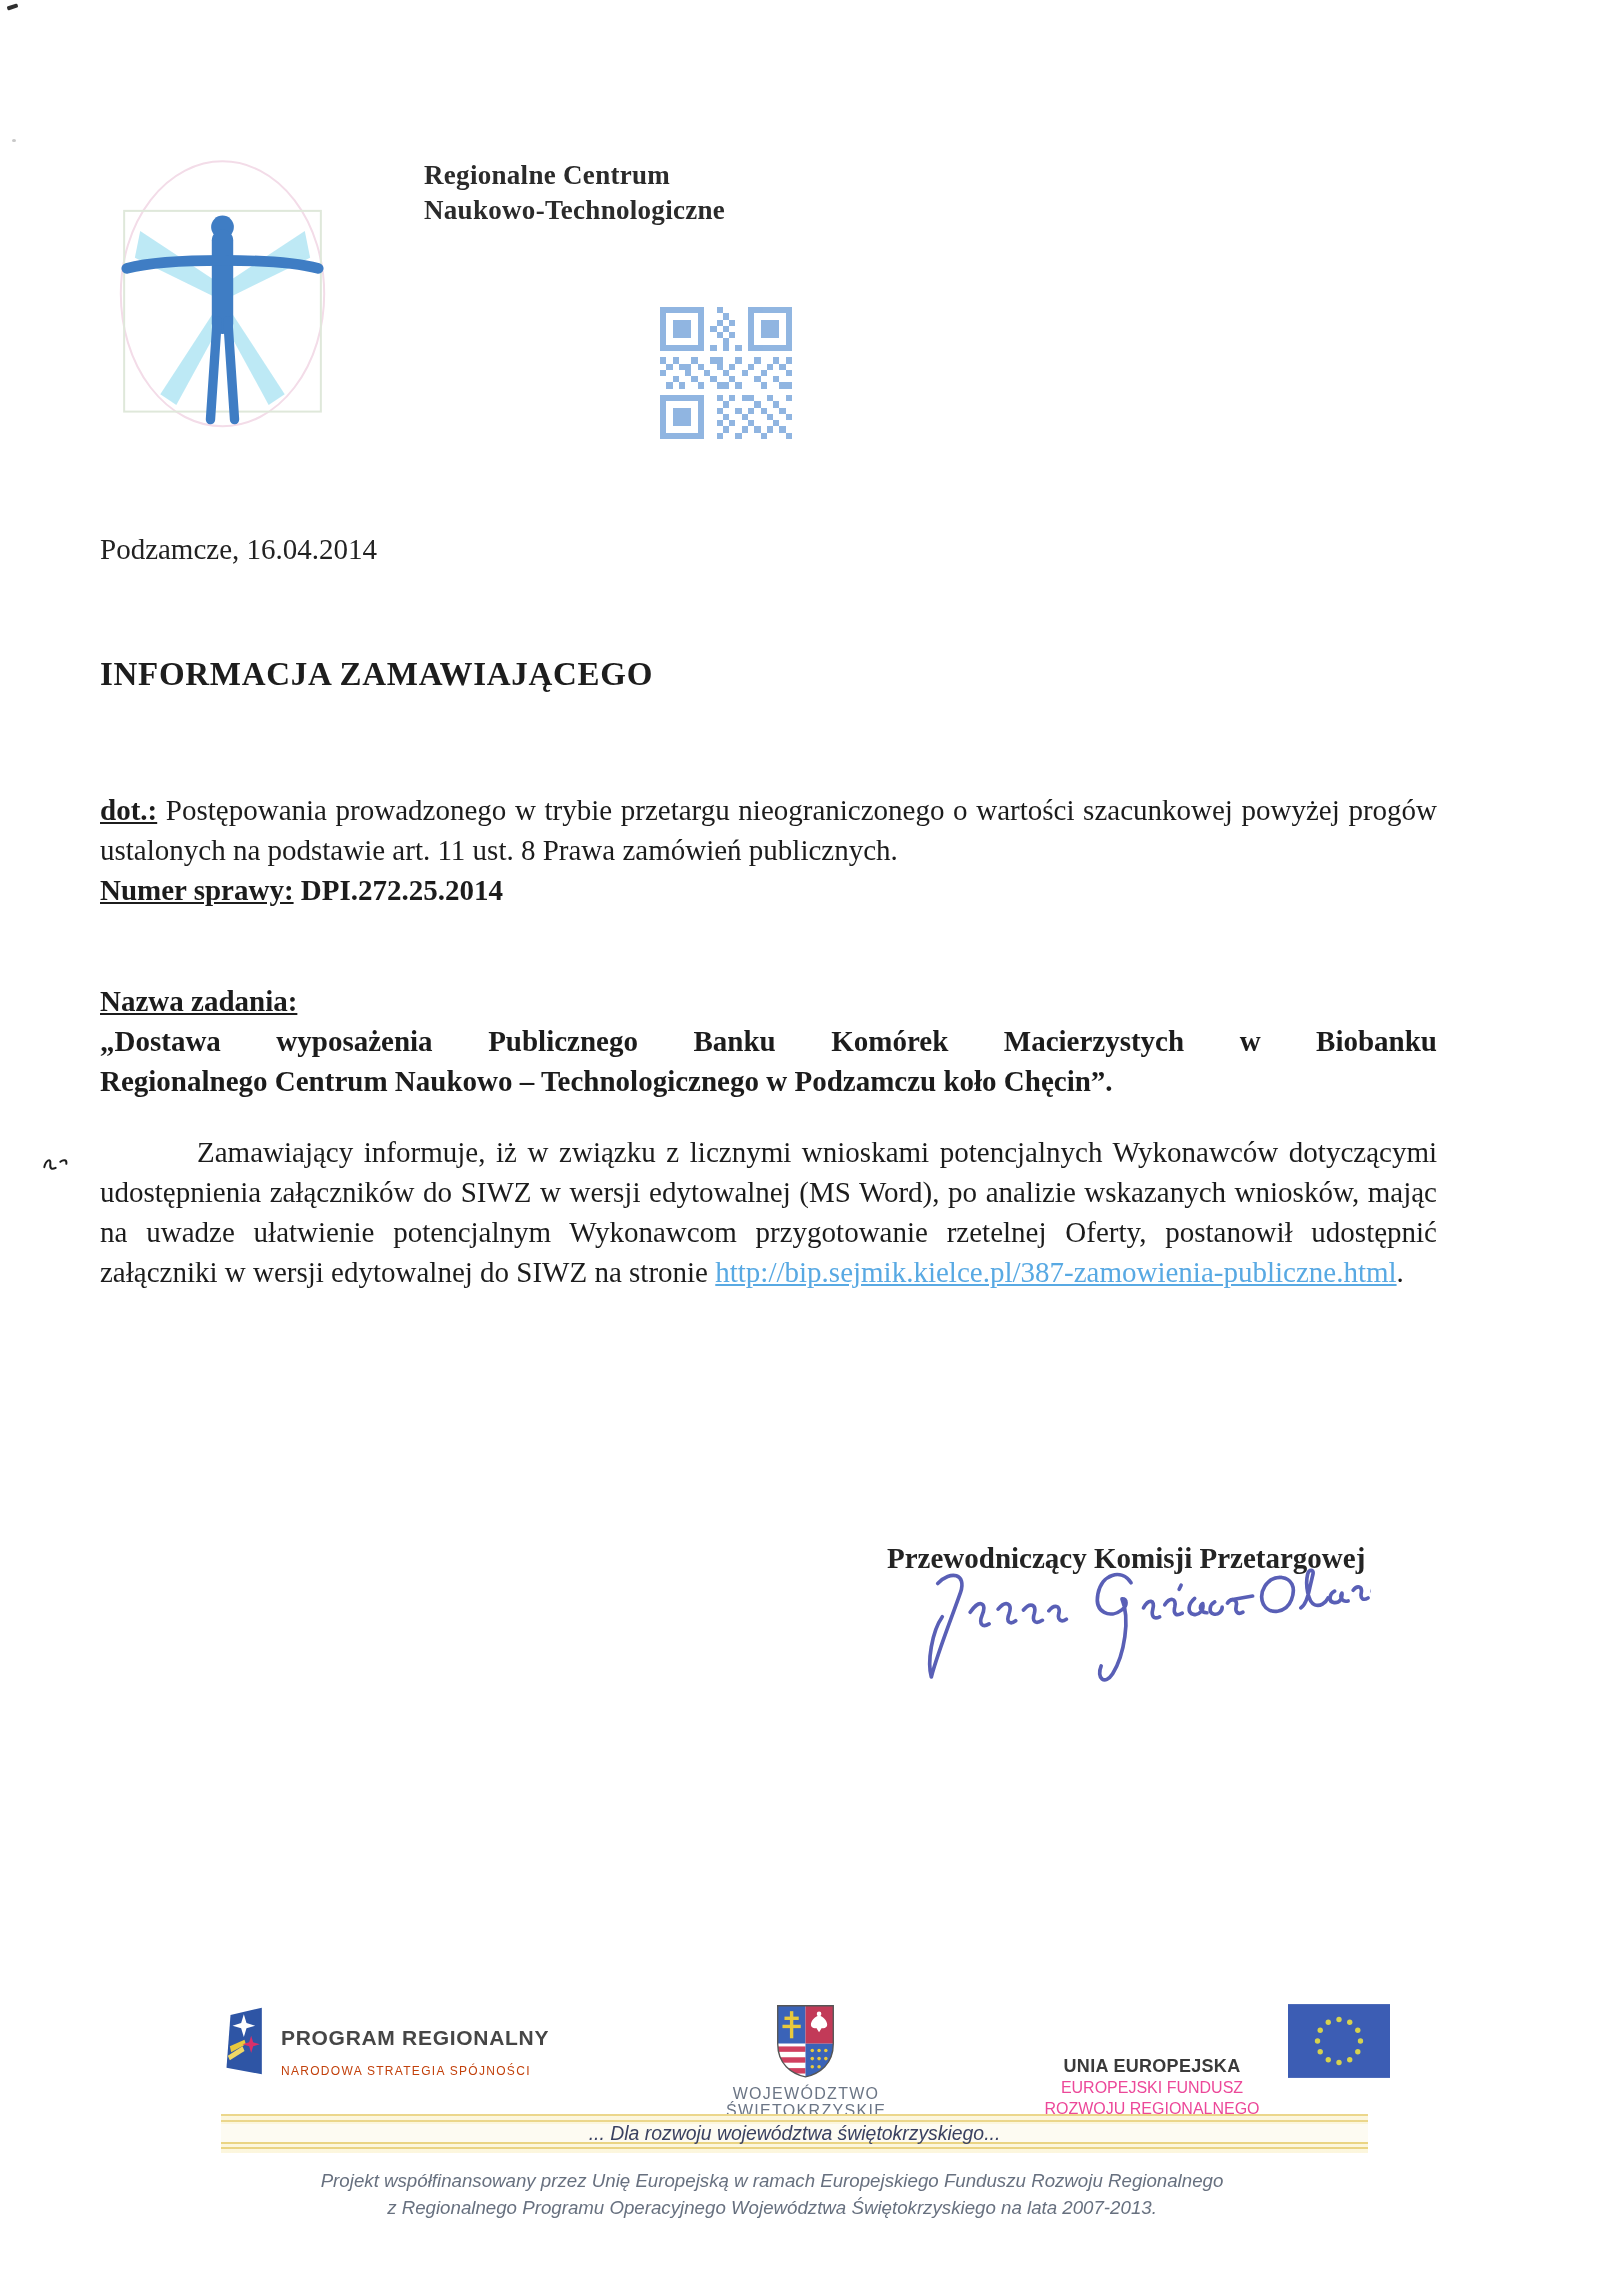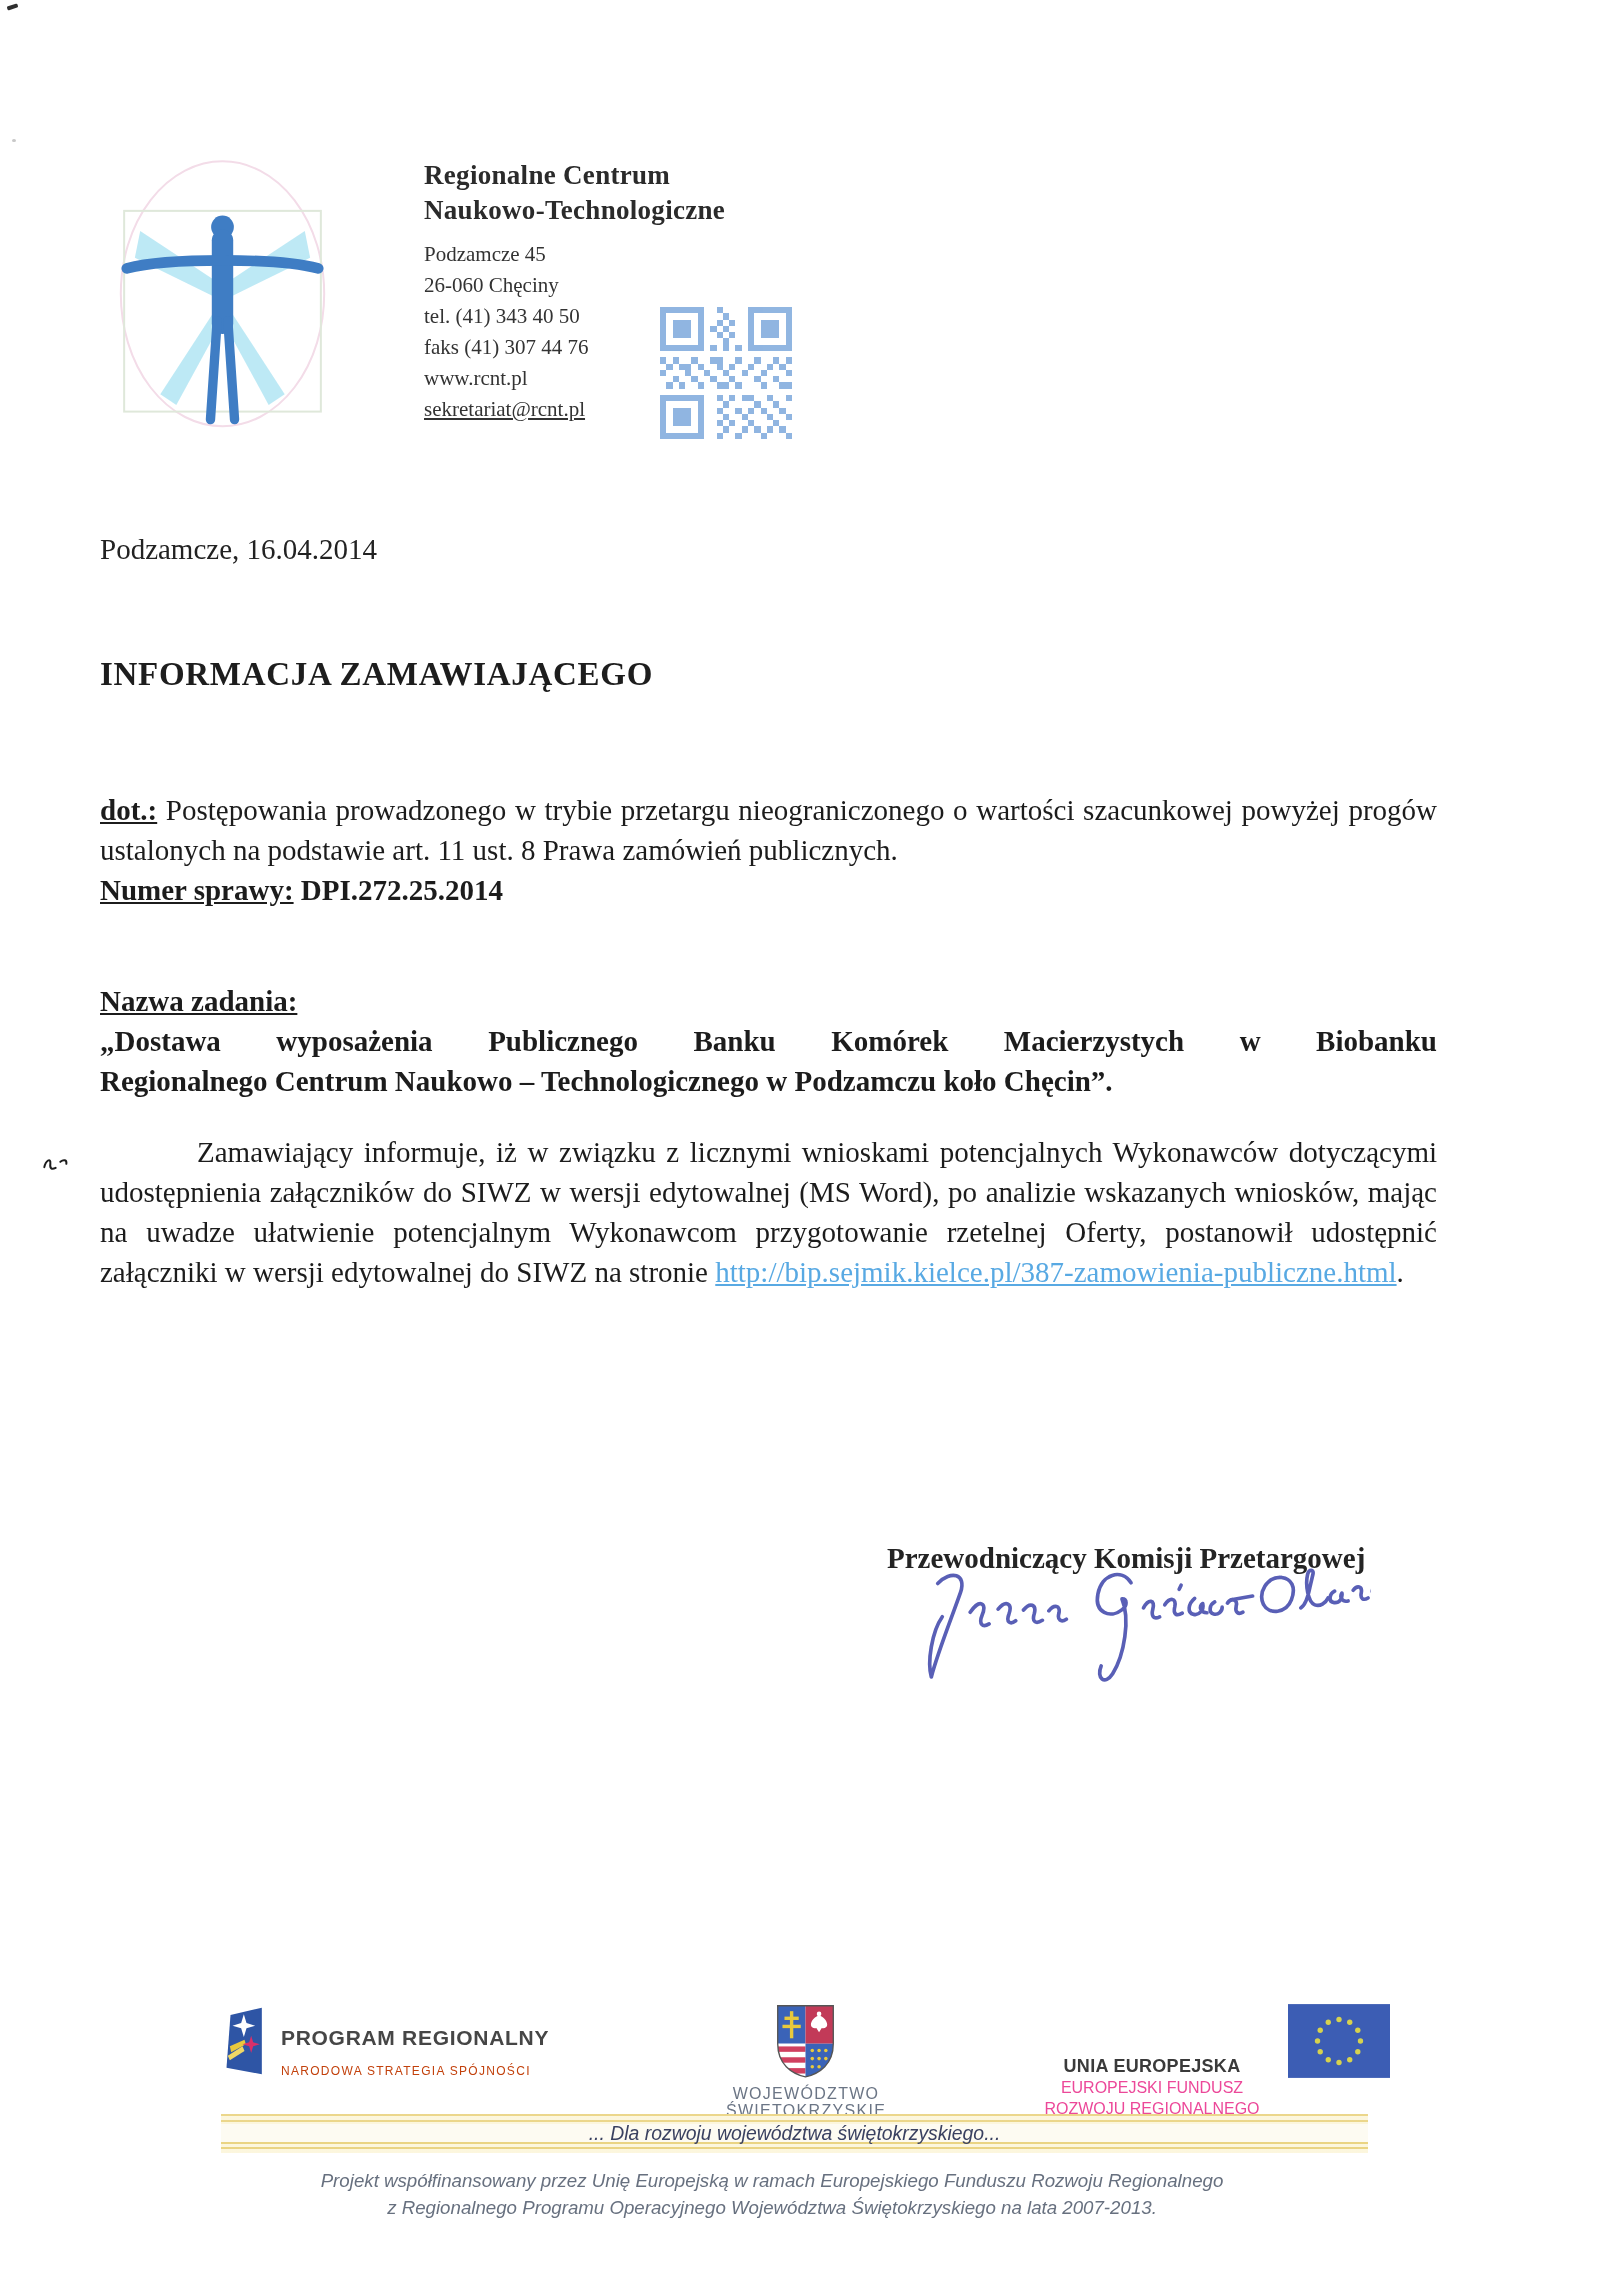--- a/index.html
+++ b/index.html
@@ -98,28 +98,20 @@
         <path d="M22,174 C82,158 248,158 308,174" fill="none" stroke-width="16"></path>
         <path d="M157,252 L147,400" fill="none" stroke-width="14"></path>
         <path d="M173,252 L183,400" fill="none" stroke-width="14"></path>
       </g>
     </svg>
   </div>
 
   <div class="abs lh-text">
     <div class="org-name">Regionalne Centrum</div>
     <div class="org-name">Naukowo-Technologiczne</div>
-    <div class="lh-address">
-      <div>Podzamcze 45</div>
-      <div>26-060 Chęciny</div>
-      <div>tel. (41) 343 40 50</div>
-      <div>faks (41) 307 44 76</div>
-      <div>www.rcnt.pl</div>
-      <div class="email">sekretariat@rcnt.pl</div>
-    </div>
   </div>
 
   <div class="abs qr">
     <svg viewBox="0 0 21 21" width="132" height="132" shape-rendering="crispEdges">
       <g fill="#85aede" opacity="0.9">
         <rect x="0" y="0" width="7" height="7"></rect>
           <rect x="14" y="0" width="7" height="7"></rect>
           <rect x="0" y="14" width="7" height="7"></rect>
       </g>
       <g fill="#ffffff">

